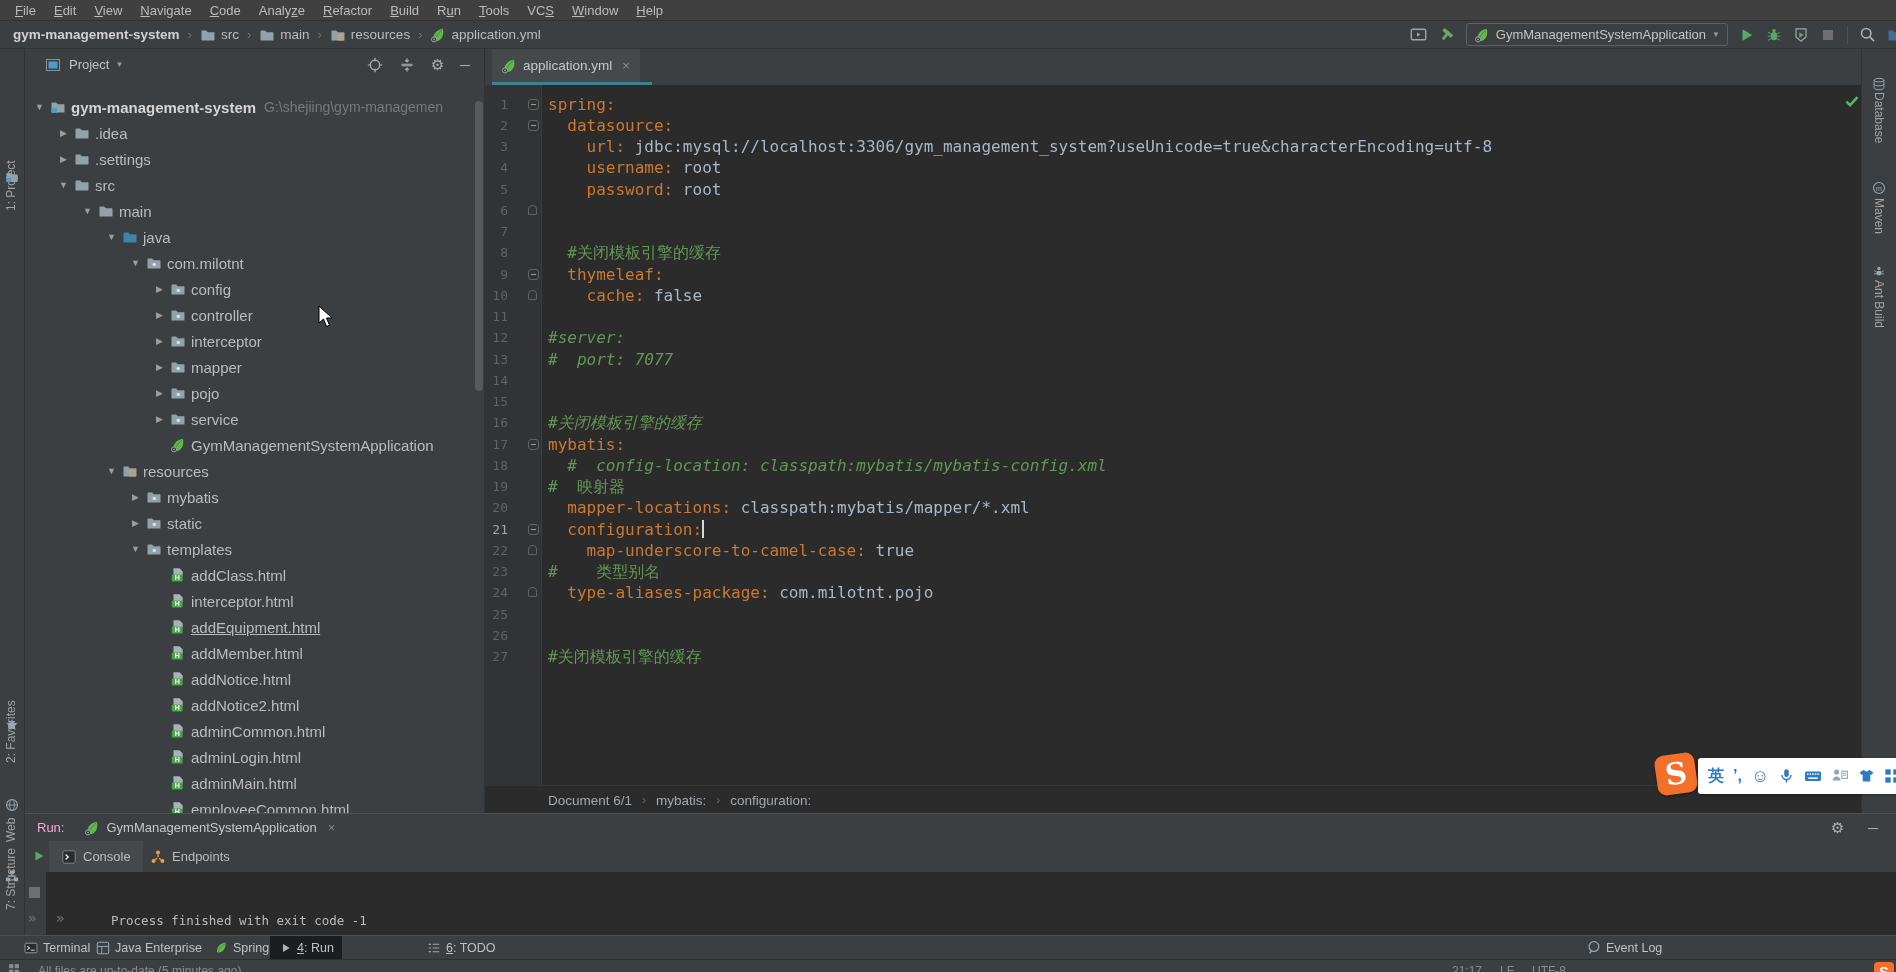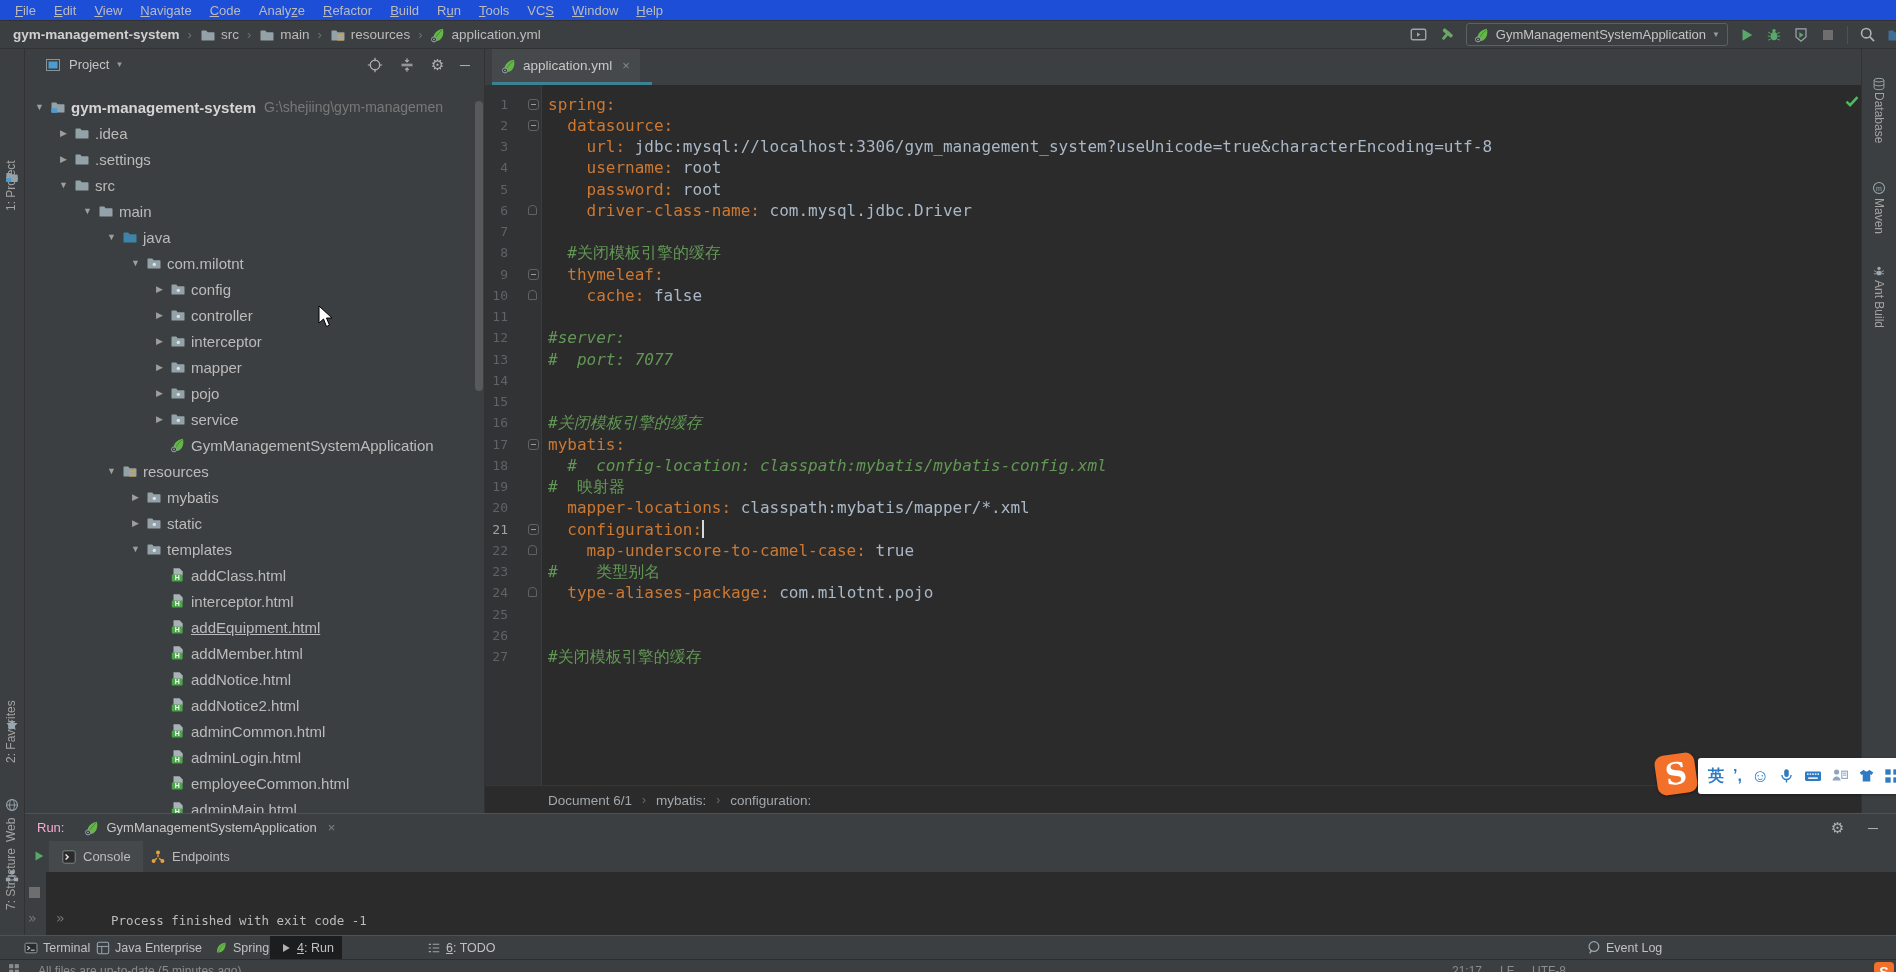--- a/index.html
+++ b/index.html
@@ -1,19 +1,19 @@
 <!DOCTYPE html>
 <html><head>
 <meta charset="utf-8">
 <style>
   html,body{margin:0;padding:0;background:#1e1e1e}
   .app{position:relative;width:1896px;height:972px;background:#2b2b2b;overflow:hidden;
        font-family:"Liberation Sans",sans-serif;color:#bbbbbb;-webkit-font-smoothing:antialiased}
   
-  .menubar{position:absolute;top:0;left:0;right:0;height:20px;background:#1d4ed8;border-bottom:1px solid #323232;
+  .menubar{position:absolute;top:0;left:0;right:0;height:20px;background:#404040;border-bottom:1px solid #323232;
            display:flex;align-items:center;padding-left:6px;font-size:13px}
   .menu-item{padding:1px 9px;white-space:nowrap;cursor:default}
   .menu-item u{text-decoration:underline}
   .navbar{position:absolute;top:21px;left:0;right:0;height:27px;background:#3c3f41;border-bottom:1px solid #323232}
   .crumbs{position:absolute;left:8px;top:0;height:27px;display:flex;align-items:center;font-size:13.5px;white-space:nowrap}
   .crumb{display:flex;align-items:center;gap:5px}
   .crumb.bold span{font-weight:bold;color:#d0d0d0}
   .crumb-sep{color:#707070;margin:0 8px;font-size:13px}
   .nav-right{position:absolute;right:0;top:0;height:27px;display:flex;align-items:center;gap:11px;padding-right:2px}
   .combo{display:flex;align-items:center;gap:6px;height:21px;border:1px solid #5e6060;border-radius:3px;
@@ -594,32 +594,32 @@
         </div>
         <div class="trow" style="padding-left: 126px;">
           <span class="arrow"></span>
           <span class="ticon ico">
             <svg width="16" height="16" viewBox="0 0 16 16">
               <path d="M3.5 1.2h6l3.2 3.2v4.1h-9.2z" fill="#A9B2B8"></path>
               <rect x="1.8" y="7.6" width="10.8" height="7" rx="1" fill="#4EA44A"></rect>
               <text x="7.2" y="13.1" font-size="7" font-weight="bold" fill="#ffffff" text-anchor="middle" font-family="Liberation Sans,sans-serif">H</text>
             </svg>
           </span>
-          <span class="tlabel">employeeCommon.html</span>
+          <span class="tlabel">adminMain.html</span>
         </div>
         <div class="trow" style="padding-left: 126px;">
           <span class="arrow"></span>
           <span class="ticon ico">
             <svg width="16" height="16" viewBox="0 0 16 16">
               <path d="M3.5 1.2h6l3.2 3.2v4.1h-9.2z" fill="#A9B2B8"></path>
               <rect x="1.8" y="7.6" width="10.8" height="7" rx="1" fill="#4EA44A"></rect>
               <text x="7.2" y="13.1" font-size="7" font-weight="bold" fill="#ffffff" text-anchor="middle" font-family="Liberation Sans,sans-serif">H</text>
             </svg>
           </span>
-          <span class="tlabel">adminMain.html</span>
+          <span class="tlabel">employeeCommon.html</span>
         </div>
       </div>
     <div class="tree-scroll"></div>
   </div>
 
   <div class="tabbar">
     <div class="tab">
       <span class="ico">
           <svg width="16" height="16" viewBox="0 0 16 16">
             <path d="M12.9 1.7C7.3 2.5 2.9 6.5 3.3 13c0 .5.4.9.9 1 6.7.9 10.5-5.1 8.7-12.3z" fill="#64B54A"></path>
@@ -671,21 +671,20 @@
       <div class="gnum" style="top: 518.5px;">25</div>
       <div class="gnum" style="top: 539.75px;">26</div>
       <div class="gnum" style="top: 561px;">27</div>
     </div>
   <div class="code" id="codeArea">
       <div class="cline" style="top: 8.5px;"><span class="tk">spring:</span></div>
       <div class="cline" style="top: 29.75px;"><span class="tk">  datasource:</span></div>
       <div class="cline" style="top: 51px;"><span class="tk">    url:</span><span class="tv"> jdbc:mysql://localhost:3306/gym_management_system?useUnicode=true&amp;characterEncoding=utf-8</span></div>
       <div class="cline" style="top: 72.25px;"><span class="tk">    username:</span><span class="tv"> root</span></div>
       <div class="cline" style="top: 93.5px;"><span class="tk">    password:</span><span class="tv"> root</span></div>
-      <div class="cline" style="top: 114.75px;"><span class="tk">    driver-class-name:</span><span class="tv"> com.mysql.jdbc.Driver</span></div>
       <div class="cline" style="top: 136px;"></div>
       <div class="cline" style="top: 157.25px;"><span class="tc">  #关闭模板引擎的缓存</span></div>
       <div class="cline" style="top: 178.5px;"><span class="tk">  thymeleaf:</span></div>
       <div class="cline" style="top: 199.75px;"><span class="tk">    cache:</span><span class="tv"> false</span></div>
       <div class="cline" style="top: 221px;"></div>
       <div class="cline" style="top: 242.25px;"><span class="tc i">#server:</span></div>
       <div class="cline" style="top: 263.5px;"><span class="tc i">#  port: 7077</span></div>
       <div class="cline" style="top: 284.75px;"></div>
       <div class="cline" style="top: 306px;"></div>
       <div class="cline" style="top: 327.25px;"><span class="tc i">#关闭模板引擎的缓存</span></div>

